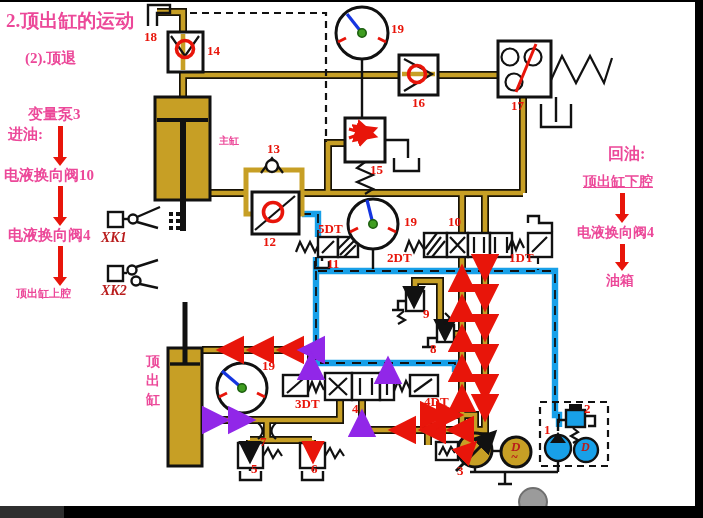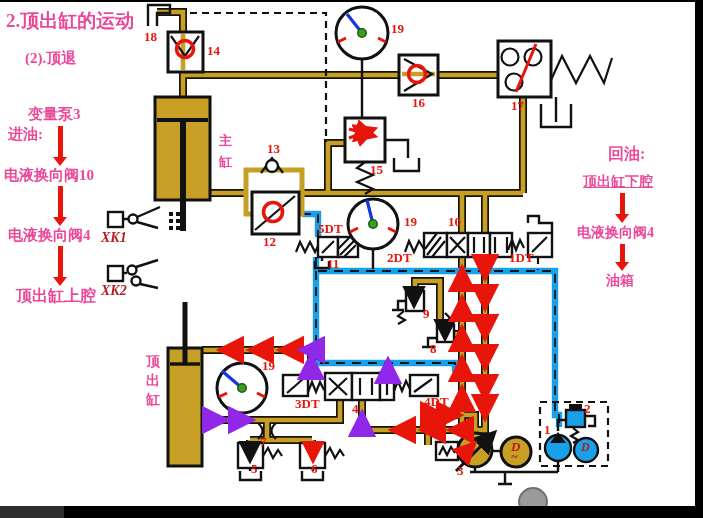--- a/index.html
+++ b/index.html
@@ -27,26 +27,26 @@
   .tick{stroke:#e8150a;stroke-width:3;fill:none}
   
   .t{position:absolute;color:#ec4899;font-weight:bold;white-space:nowrap;line-height:1.15;}
   .blkt{color:#b91c1c;font-style:italic;}
   .t-title{left:6px;top:10px;font-size:19px;}
   .t-sub{left:16px;top:50px;font-size:15px;margin-left:9px;}
   .t-inhdr{left:8px;top:82px;font-size:15px;margin-top:44px;}
   .t-in0{left:28px;top:106px;font-size:15px;}
   .t-in1{left:4px;top:167px;font-size:15px;}
   .t-in2{left:8px;top:227px;font-size:15px;}
-  .t-in3{left:16px;top:287px;font-size:16px;}
+  .t-in3{left:16px;top:287px;font-size:11px;}
   .t-outhdr{left:560px;top:145px;font-size:16px;margin-left:48px;}
   .t-out0{left:583px;top:174px;font-size:14px;text-decoration:underline;}
   .t-out1{left:577px;top:225px;font-size:14px;}
   .t-out2{left:606px;top:273px;font-size:14px;}
-  .t-maincyl{left:219px;top:130px;width:20px;font-size:13px;white-space:normal;line-height:21px;}
+  .t-maincyl{left:219px;top:130px;width:20px;font-size:10px;white-space:normal;line-height:21px;}
   .t-ejector{left:146px;top:352px;width:17px;font-size:14px;white-space:normal;line-height:19px;}
   .t-xk1{left:101px;top:230px;font-size:14px;}
   .t-xk2{left:101px;top:283px;font-size:14px;}
   .t-d3{left:511px;top:440px;font-size:13px;}
   .t-ac3{left:511px;top:451px;font-size:12px;}
   .t-d1{left:581px;top:441px;font-size:12px;}
   .slabel{position:absolute;color:#e8150a;font-weight:bold;font-size:13px;white-space:nowrap;}
   .flow-arrow{position:absolute;width:14px;}
   .flow-arrow .stem{margin:0 auto;width:5px;background:#e8150a;}
   .flow-arrow .head{width:0;height:0;border-left:7px solid transparent;border-right:7px solid transparent;border-top:9px solid #e8150a;}

